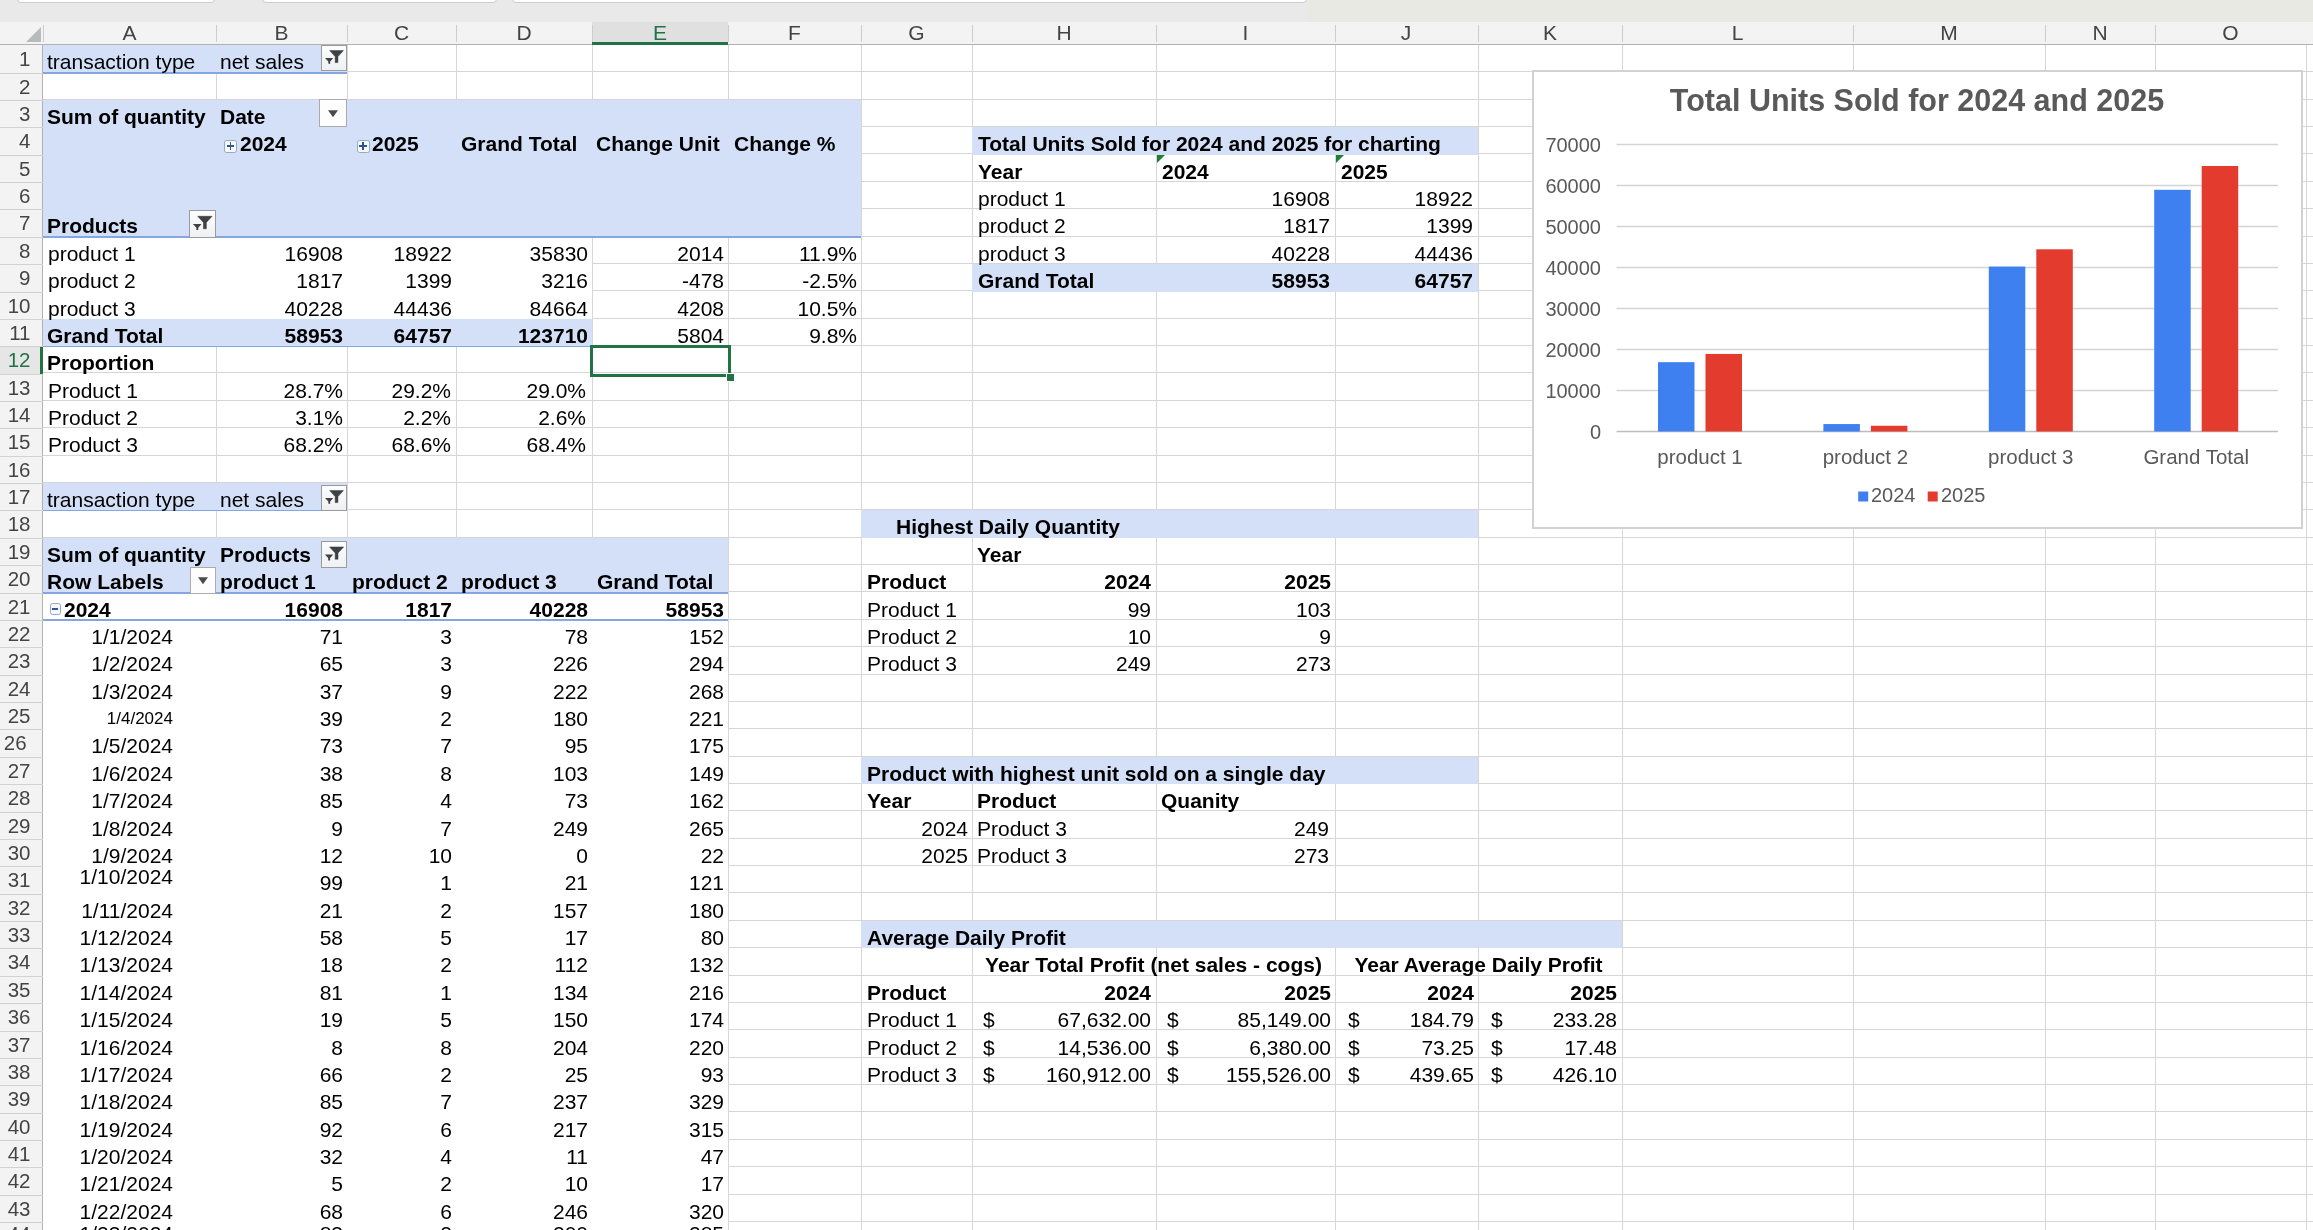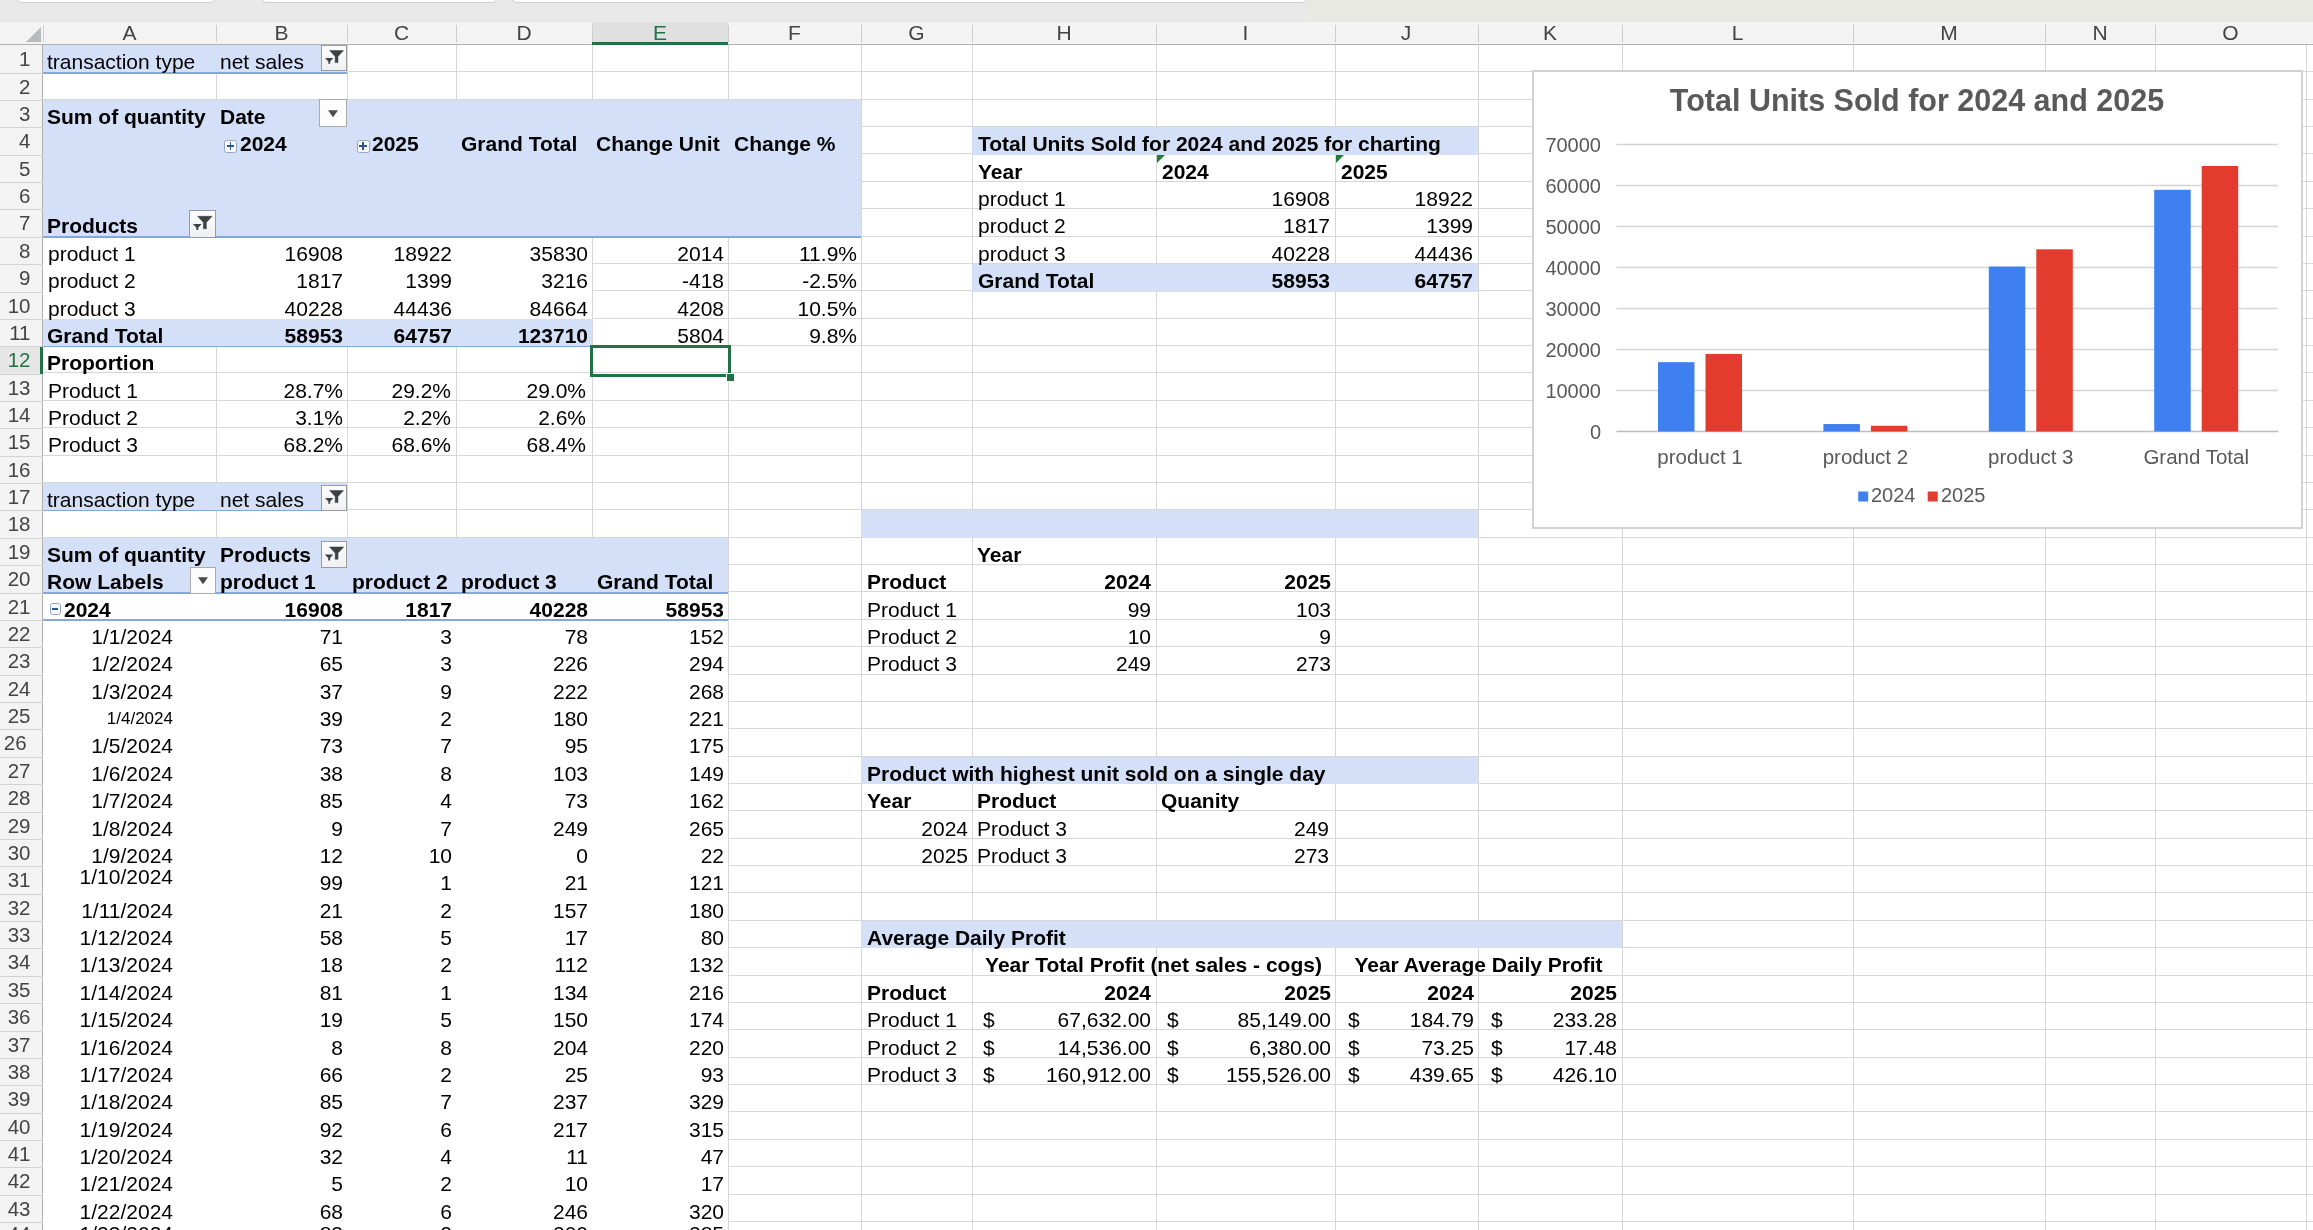--- a/index.html
+++ b/index.html
@@ -185,21 +185,21 @@
 <div class="t" style="left:48px;top:236.79000000000002px;font-size:21px;">product 1</div>
 <div class="t" style="right:1970px;top:236.79000000000002px;font-size:21px;">16908</div>
 <div class="t" style="right:1861px;top:236.79000000000002px;font-size:21px;">18922</div>
 <div class="t" style="right:1725px;top:236.79000000000002px;font-size:21px;">35830</div>
 <div class="t" style="right:1589px;top:236.79000000000002px;font-size:21px;">2014</div>
 <div class="t" style="right:1456px;top:236.79000000000002px;font-size:21px;">11.9%</div>
 <div class="t" style="left:48px;top:264.16px;font-size:21px;">product 2</div>
 <div class="t" style="right:1970px;top:264.16px;font-size:21px;">1817</div>
 <div class="t" style="right:1861px;top:264.16px;font-size:21px;">1399</div>
 <div class="t" style="right:1725px;top:264.16px;font-size:21px;">3216</div>
-<div class="t" style="right:1589px;top:264.16px;font-size:21px;">-418</div>
+<div class="t" style="right:1589px;top:264.16px;font-size:21px;">-478</div>
 <div class="t" style="right:1456px;top:264.16px;font-size:21px;">-2.5%</div>
 <div class="t" style="left:48px;top:291.53000000000003px;font-size:21px;">product 3</div>
 <div class="t" style="right:1970px;top:291.53000000000003px;font-size:21px;">40228</div>
 <div class="t" style="right:1861px;top:291.53000000000003px;font-size:21px;">44436</div>
 <div class="t" style="right:1725px;top:291.53000000000003px;font-size:21px;">84664</div>
 <div class="t" style="right:1589px;top:291.53000000000003px;font-size:21px;">4208</div>
 <div class="t" style="right:1456px;top:291.53000000000003px;font-size:21px;">10.5%</div>
 <div class="t b" style="left:47px;top:318.9px;font-size:21px;">Grand Total</div>
 <div class="t b" style="right:1970px;top:318.9px;font-size:21px;">58953</div>
 <div class="t b" style="right:1861px;top:318.9px;font-size:21px;">64757</div>
@@ -357,20 +357,21 @@
 <div class="t" style="right:840px;top:182.05px;font-size:21px;">18922</div>
 <div class="t" style="left:978px;top:209.42000000000002px;font-size:21px;">product 2</div>
 <div class="t" style="right:983px;top:209.42000000000002px;font-size:21px;">1817</div>
 <div class="t" style="right:840px;top:209.42000000000002px;font-size:21px;">1399</div>
 <div class="t" style="left:978px;top:236.79000000000002px;font-size:21px;">product 3</div>
 <div class="t" style="right:983px;top:236.79000000000002px;font-size:21px;">40228</div>
 <div class="t" style="right:840px;top:236.79000000000002px;font-size:21px;">44436</div>
 <div class="t b" style="left:978px;top:264.16px;font-size:21px;">Grand Total</div>
 <div class="t b" style="right:983px;top:264.16px;font-size:21px;">58953</div>
 <div class="t b" style="right:840px;top:264.16px;font-size:21px;">64757</div>
+<div class="t b" style="left:708px;width:600px;text-align:center;top:510.49px;font-size:21px;">Highest Daily Quantity</div>
 <div class="t b" style="left:977px;top:537.86px;font-size:21px;">Year</div>
 <div class="t b" style="left:867px;top:565.23px;font-size:21px;">Product</div>
 <div class="t b" style="right:1162px;top:565.23px;font-size:21px;">2024</div>
 <div class="t b" style="right:982px;top:565.23px;font-size:21px;">2025</div>
 <div class="t" style="left:867px;top:592.6px;font-size:21px;">Product 1</div>
 <div class="t" style="right:1162px;top:592.6px;font-size:21px;">99</div>
 <div class="t" style="right:982px;top:592.6px;font-size:21px;">103</div>
 <div class="t" style="left:867px;top:619.97px;font-size:21px;">Product 2</div>
 <div class="t" style="right:1162px;top:619.97px;font-size:21px;">10</div>
 <div class="t" style="right:982px;top:619.97px;font-size:21px;">9</div>

